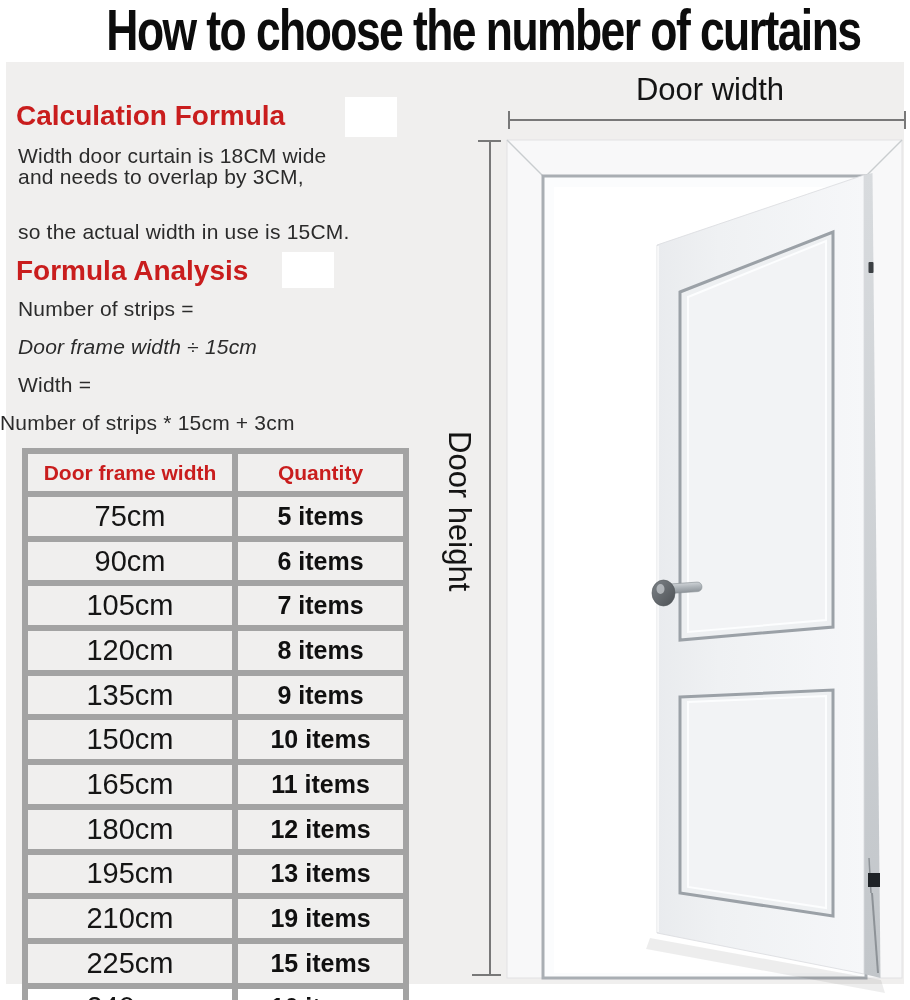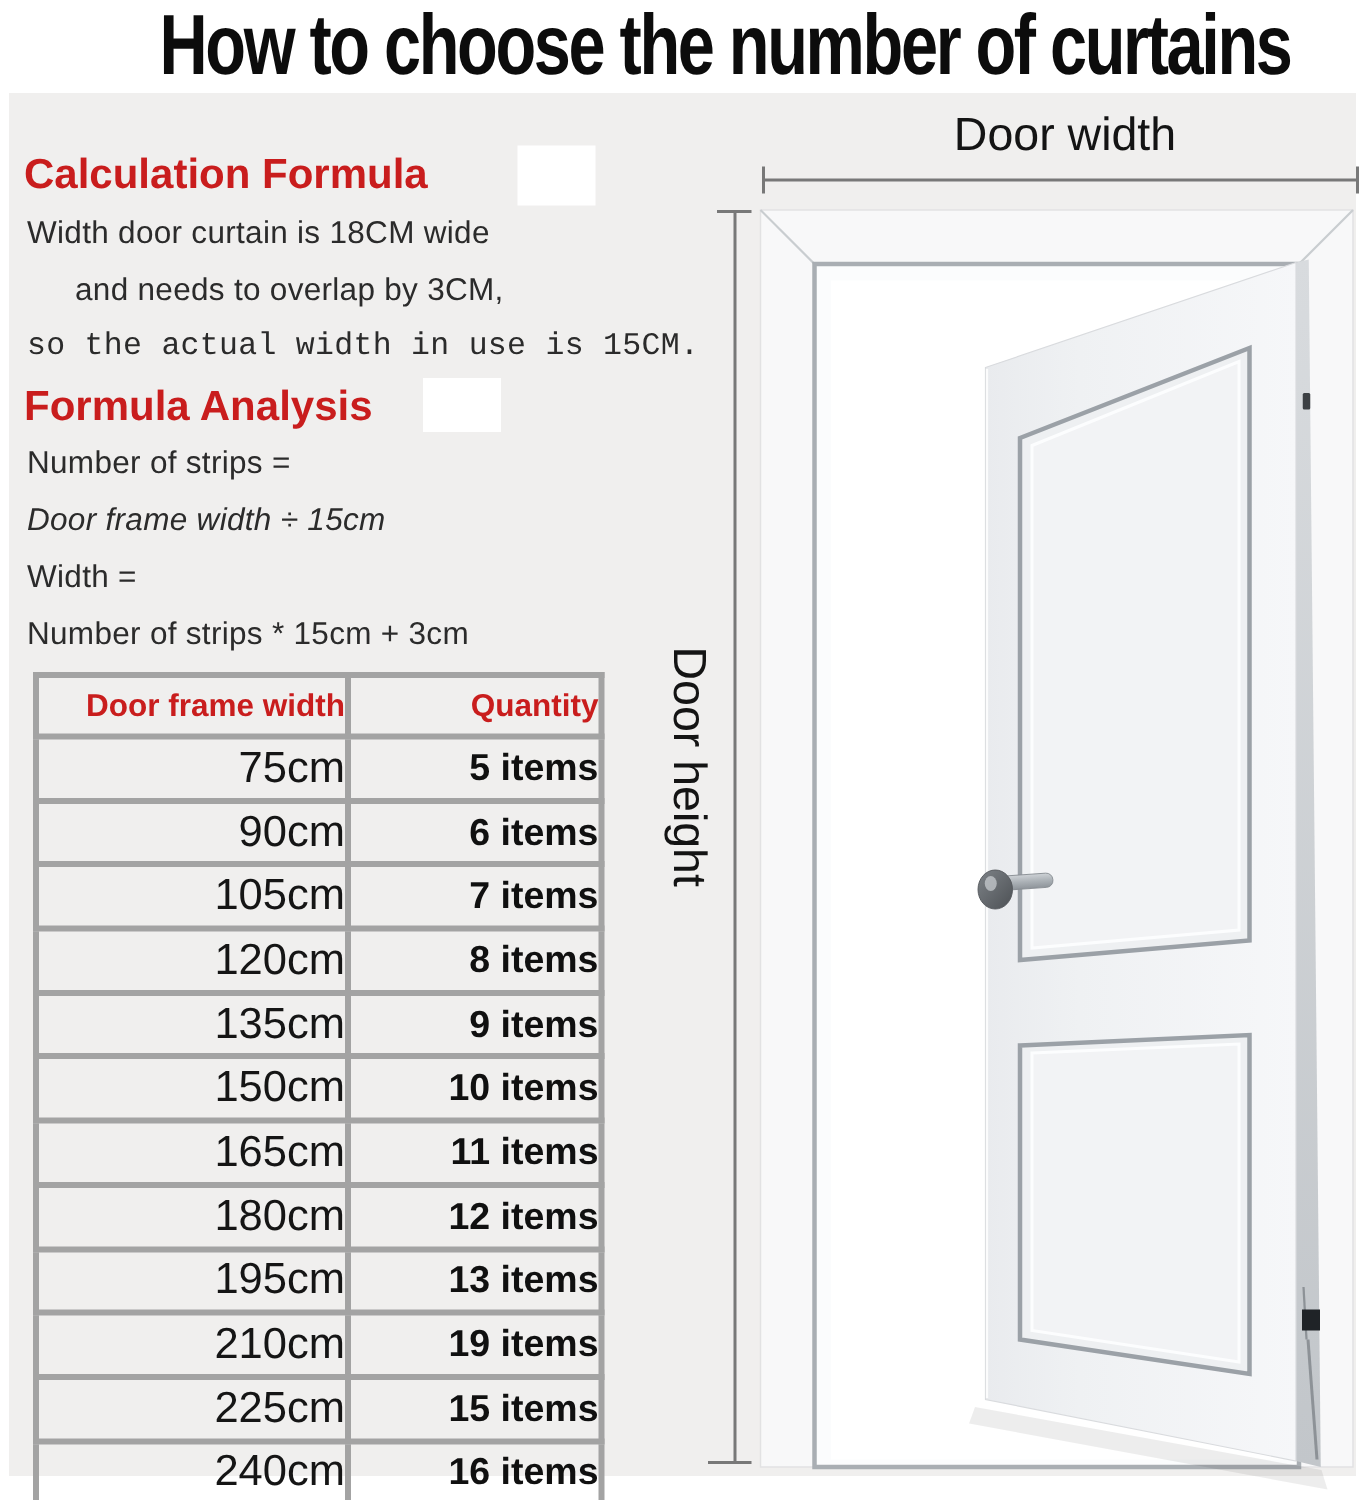--- a/index.html
+++ b/index.html
@@ -13,21 +13,21 @@
                 letter-spacing:-2px; color:#0c0c0c; transform:scaleX(0.78); transform-origin:50% 0;
                 white-space:nowrap; }
 
   
   .h-red { position:absolute; color:#c91d1d; font-weight:bold; font-size:28px; white-space:nowrap;text-align:right; }
   .body-line { position:absolute; color:#2b2b2b; font-size:21px; letter-spacing:0.2px; white-space:nowrap; }
   .patch { position:absolute; background:#ffffff; }
 
   
   .curtain-table { position:absolute; left:22px; top:448px; border-collapse:collapse; table-layout:fixed; }
-  .curtain-table th, .curtain-table td { border:4px solid #a3a3a3; padding:0; text-align:right; vertical-align:middle; }
+  .curtain-table th, .curtain-table td { border:6px solid #a3a3a3; padding:0; text-align:center; vertical-align:middle; }
   .curtain-table th { height:37px; font-size:21px; font-weight:bold; color:#c91d1d; }
   .curtain-table td { height:38.7px; }
   .col-w { width:204px; }
   .col-q { width:165px; }
   .curtain-table td.col-w { font-size:29px; font-weight:400; color:#151515; }
   .curtain-table td.col-q { font-size:25px; font-weight:bold; color:#101010; }
 
   
   .door-width-label { position:absolute; left:535px; top:72px; width:350px; text-align:center;
                       font-size:31px; color:#141414; }
@@ -45,28 +45,28 @@
 
   <div class="title-bar">
     <span class="title-text">How to choose the number of curtains</span>
   </div>
 
   <div class="patch" style="left:345px; top:97px; width:52px; height:40px;"></div>
   <div class="patch" style="left:282px; top:252px; width:52px; height:36px;"></div>
 
   <div class="h-red" style="left:16px; top:100px;">Calculation Formula</div>
   <div class="body-line" style="left:18px; top:144px;">Width door curtain is 18CM wide</div>
-  <div class="body-line" style="left:18px; top:182px;margin-left:32px;">and needs to overlap by 3CM,</div>
-  <div class="body-line" style="left:18px; top:220px;font-family:Liberation Mono, monospace;">so the actual width in use is 15CM.</div>
+  <div class="body-line" style="left:18px; top:165px;">and needs to overlap by 3CM,</div>
+  <div class="body-line" style="left:18px; top:220px;">so the actual width in use is 15CM.</div>
 
   <div class="h-red" style="left:16px; top:255px;">Formula Analysis</div>
   <div class="body-line" style="left:18px; top:297px;">Number of strips =</div>
   <div class="body-line" style="left:18px; top:335px;font-style:italic;">Door frame width ÷ 15cm</div>
   <div class="body-line" style="left:18px; top:373px;">Width =</div>
-  <div class="body-line" style="left:18px; top:411px;text-align:center;">Number of strips * 15cm + 3cm</div>
+  <div class="body-line" style="left:0; top:411px;text-align:center;">Number of strips * 15cm + 3cm</div>
 
   <table class="curtain-table">
     <thead>
       <tr>
         <th class="col-w">Door frame width</th>
         <th class="col-q">Quantity</th>
       </tr>
     </thead>
     <tbody>
         <tr>

